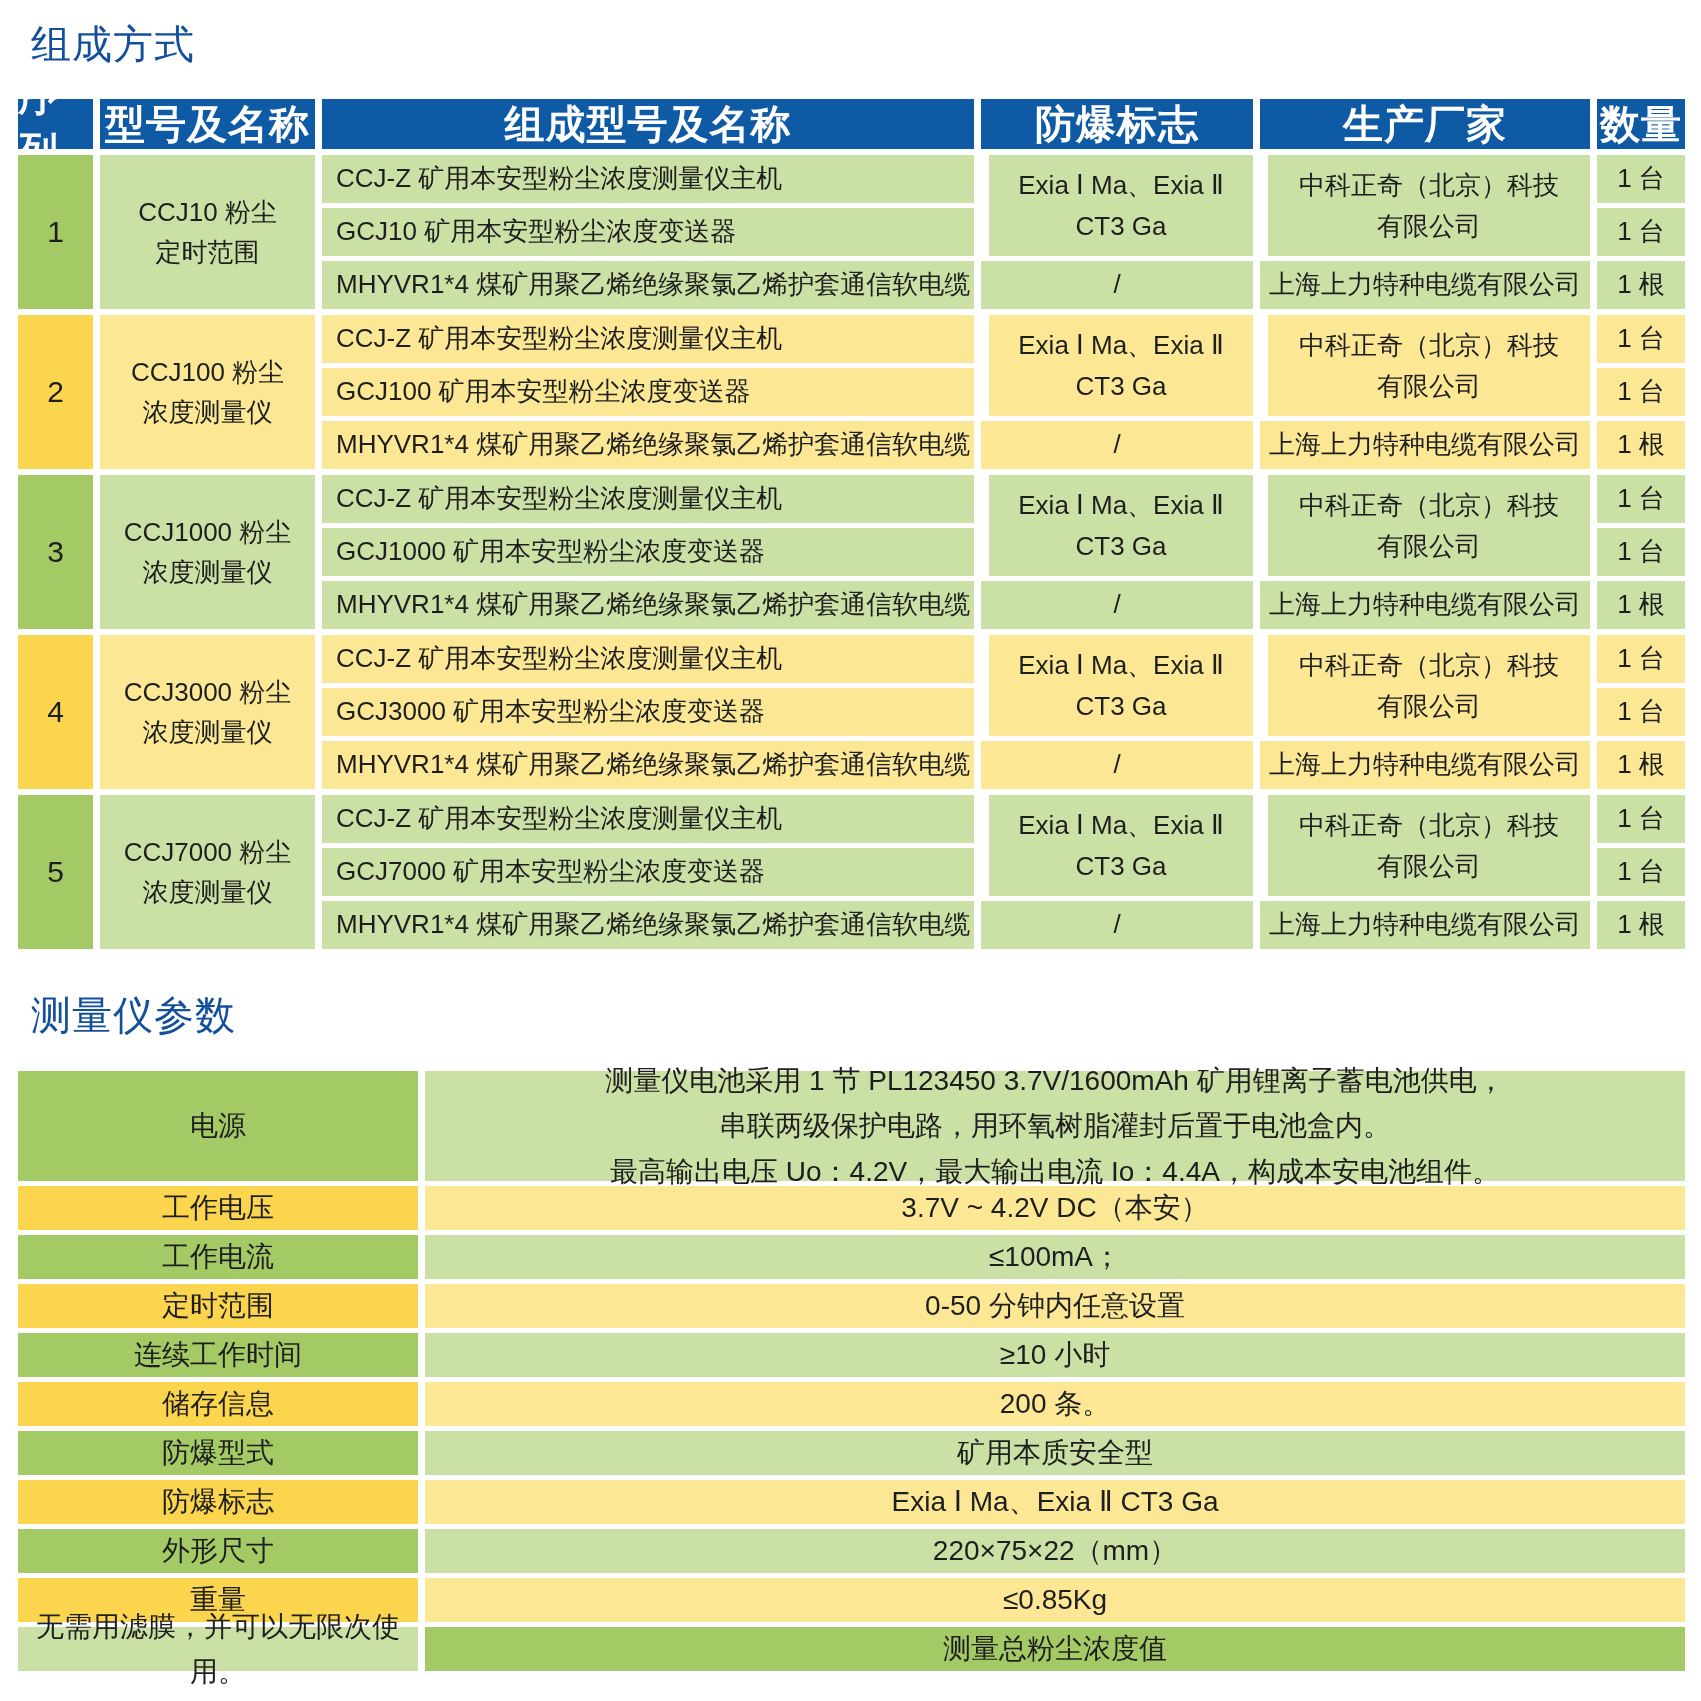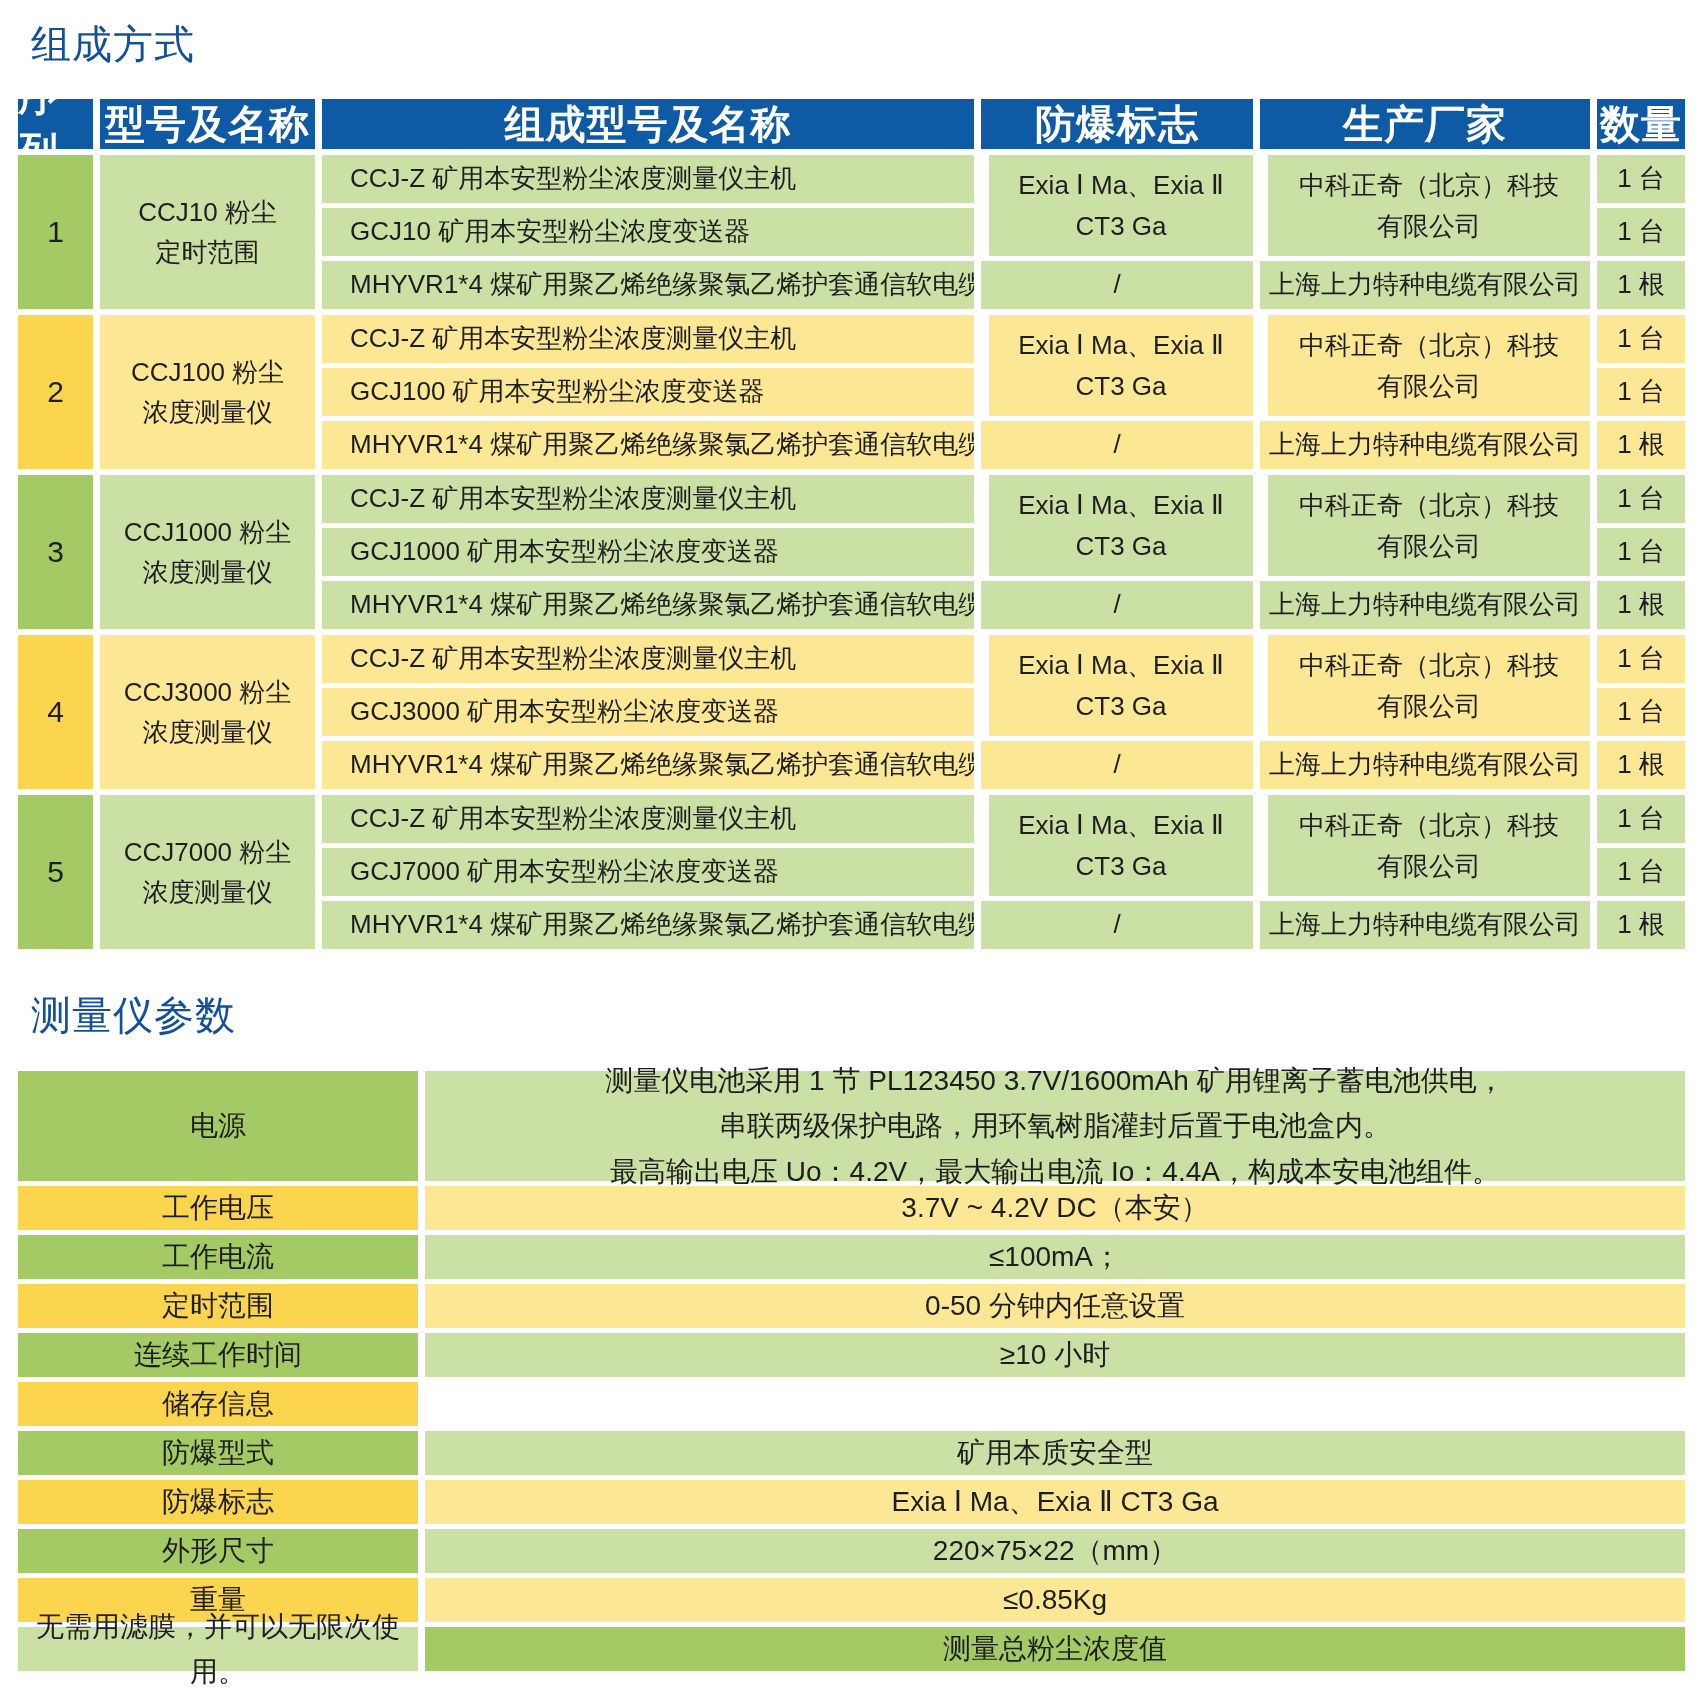--- a/index.html
+++ b/index.html
@@ -37,21 +37,21 @@
     column-gap:7px;margin-top:6px;
   }
   .stack{display:flex;flex-direction:column;gap:5px;}
   .cell{
     display:flex;align-items:center;justify-content:center;
     font-size:26px;line-height:1.35;text-align:center;
   }
   .h1{height:48px;}
   .h2{height:101px;margin-left:8px;}
   .seq{font-size:30px;}
-  .left{justify-content:flex-start;text-align:left;padding-left:28px;white-space:nowrap;overflow:hidden;}
+  .left{justify-content:flex-start;text-align:left;padding-left:14px;white-space:nowrap;overflow:hidden;}
   .pre{white-space:pre-line;line-height:1.55;}
   .theme-green .dark{background:var(--green-dark);}
   .theme-green .light{background:var(--green-light);}
   .theme-yellow .dark{background:var(--yellow-dark);}
   .theme-yellow .light{background:var(--yellow-light);}
 
   
   .t2{margin:34px 0 0 18px;width:1667px;display:flex;flex-direction:column;gap:5px;}
   .t2-row{display:grid;grid-template-columns:400px 1260px;column-gap:7px;}
   .t2-row .cell{font-size:28px;height:44px;}
@@ -221,20 +221,21 @@
     <div class="t2-row theme-yellow">
       <div class="cell dark label">定时范围</div>
       <div class="cell light value pre">0-50 分钟内任意设置</div>
     </div>
     <div class="t2-row theme-green">
       <div class="cell dark label">连续工作时间</div>
       <div class="cell light value pre">≥10 小时</div>
     </div>
     <div class="t2-row theme-yellow">
       <div class="cell dark label">储存信息</div>
+      <div class="cell light value pre">200 条。</div>
     </div>
     <div class="t2-row theme-green">
       <div class="cell dark label">防爆型式</div>
       <div class="cell light value pre">矿用本质安全型</div>
     </div>
     <div class="t2-row theme-yellow">
       <div class="cell dark label">防爆标志</div>
       <div class="cell light value pre">Exia Ⅰ Ma、Exia Ⅱ CT3 Ga</div>
     </div>
     <div class="t2-row theme-green">

